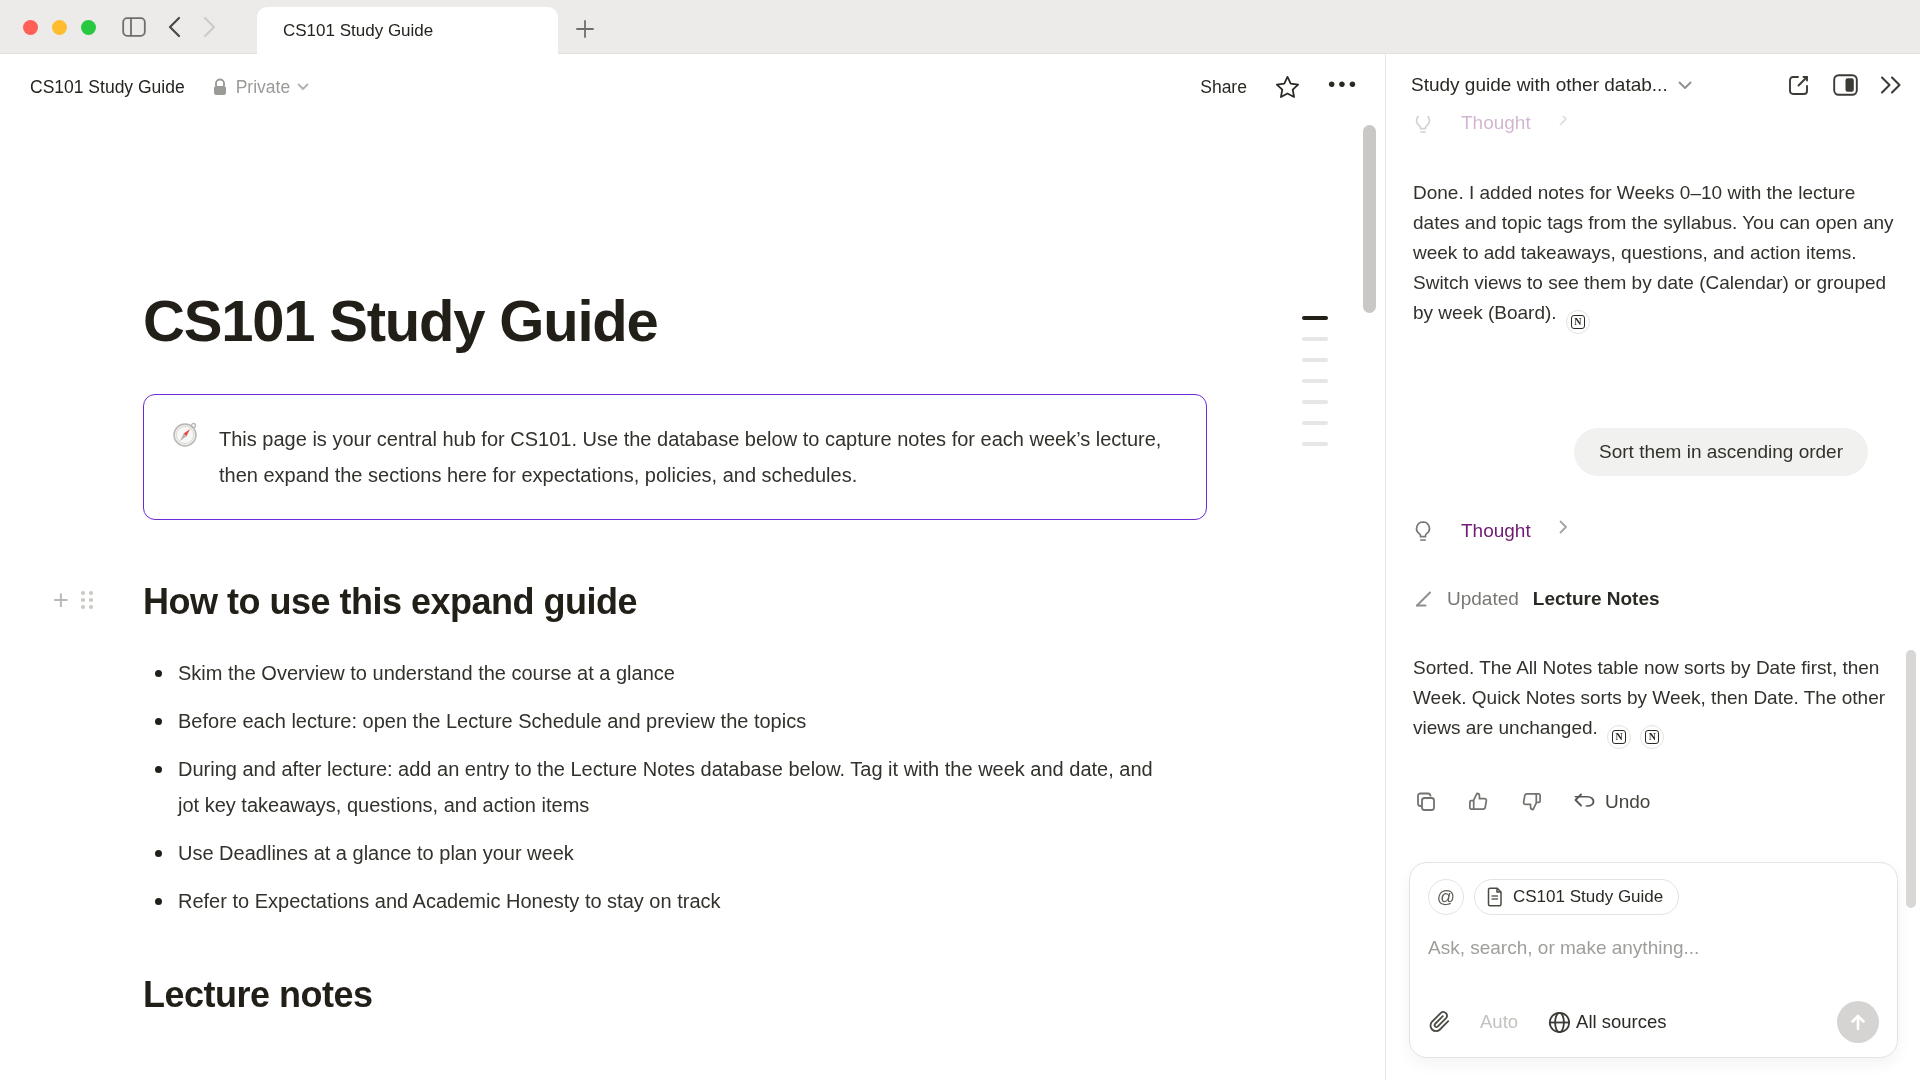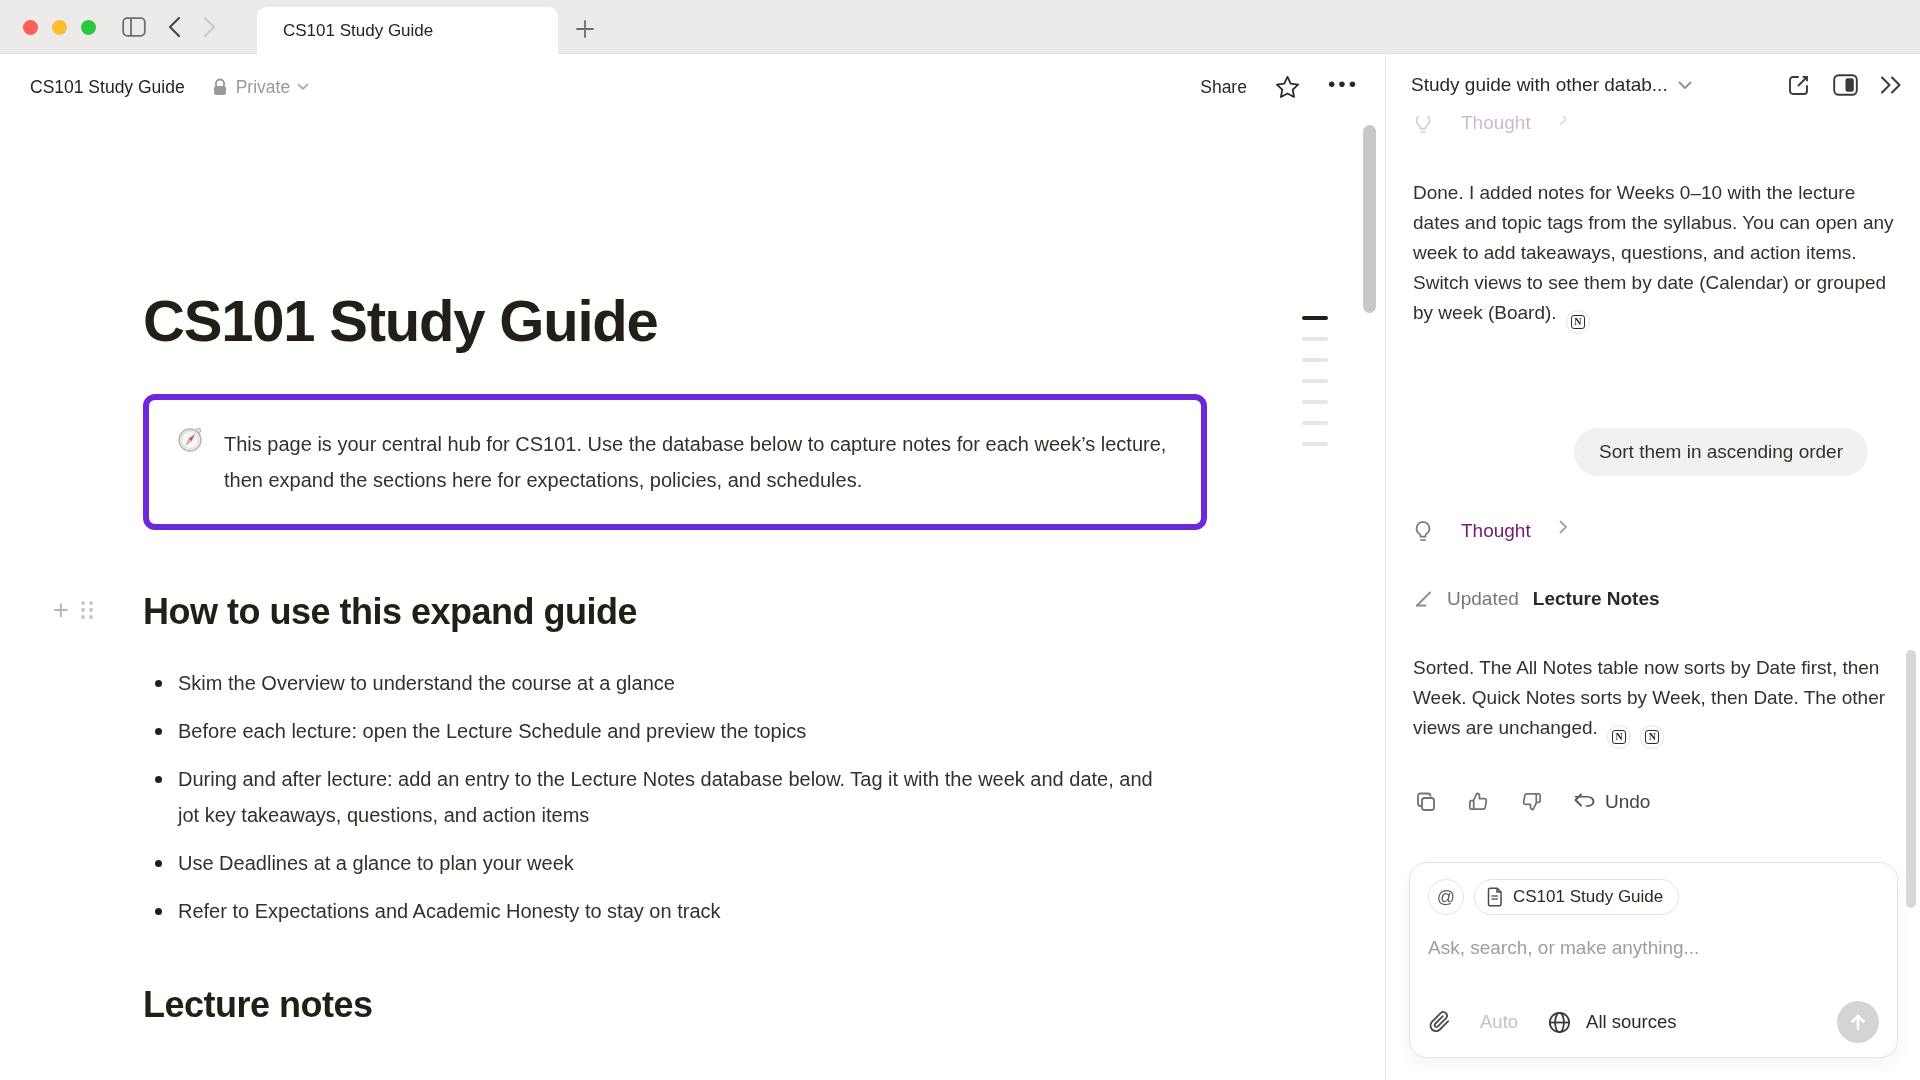--- a/index.html
+++ b/index.html
@@ -21,21 +21,21 @@
   .main { position:absolute; left:0; top:54px; width:1385px; height:1026px; background:#fff; overflow:hidden; }
   .toolbar { position:absolute; left:0; top:0; width:100%; height:66px; display:flex; align-items:center; padding:0 26px 0 30px; }
   .breadcrumb { font-size:17.5px; color:#25231e; }
   .privacy { display:flex; align-items:center; gap:7px; margin-left:26px; color:#9b9a97; font-size:17.5px; }
   .toolbar-right { margin-left:auto; display:flex; align-items:center; gap:28px; }
   .share-btn { font-size:17.5px; color:#2b2923; }
   .dots { font-size:21px; letter-spacing:3px; color:#2b2923; line-height:1; padding-bottom:8px; }
 
   .content { position:absolute; left:143px; top:232px; width:1068px; }
   .page-title { font-size:58px; font-weight:700; letter-spacing:-1.2px; color:#211f18; line-height:1.2; }
-  .callout { margin-top:38px; border:6px solid #6d28d9; border-radius:12px; padding:26px 28px; display:flex; gap:20px; width:1064px; }
+  .callout { margin-top:38px; border:1px solid #6d28d9; border-radius:12px; padding:26px 28px; display:flex; gap:20px; width:1064px; }
   .callout-text { font-size:20px; line-height:36px; color:#33312b; }
   .h2-row { position:relative; margin-top:58px; }
   .h2 { font-size:36px; font-weight:700; letter-spacing:-0.5px; color:#211f18; line-height:47px; }
   .gutter { position:absolute; left:-90px; top:9px; display:flex; align-items:center; gap:12px; }
   .plus-handle { font-size:27px; color:#b9b8b5; line-height:1; font-weight:400; }
   .drag-handle { display:grid; grid-template-columns:repeat(2,4px); grid-auto-rows:4px; gap:3px 4px; }
   .drag-handle i { width:4px; height:4px; border-radius:50%; background:#c9c8c5; }
   ul.bullets { margin-top:30px; list-style:none; }
   ul.bullets li { position:relative; padding-left:35px; font-size:20px; line-height:36px; color:#33312b; margin-bottom:12px; max-width:1020px; }
   ul.bullets li::before { content:""; position:absolute; left:12px; top:15px; width:7px; height:7px; border-radius:50%; background:#211f18; }
@@ -75,21 +75,21 @@
   .undo-btn { display:flex; align-items:center; gap:9px; font-size:19px; color:#45433e; }
 
   .composer { position:absolute; left:23px; top:808px; width:489px; height:196px; border:1px solid #e4e3e1; border-radius:18px; background:#fff; box-shadow:0 6px 16px rgba(0,0,0,0.05); padding:16px 18px 14px 18px; display:flex; flex-direction:column; }
   .composer-row1 { display:flex; align-items:center; gap:10px; }
   .at-btn { width:36px; height:36px; border:1px solid #e4e3e1; border-radius:50%; display:flex; align-items:center; justify-content:center; font-size:18px; color:#5f5e5a; }
   .context-chip { height:36px; border:1px solid #e4e3e1; border-radius:18px; display:flex; align-items:center; gap:9px; padding:0 15px 0 12px; font-size:17px; color:#2b2923; }
   .composer-input { margin-top:22px; border:none; outline:none; width:100%; font-size:19px; color:#33312b; font-family:inherit; background:transparent; }
   .composer-input::placeholder { color:#9f9e9b; }
   .composer-row3 { margin-top:auto; display:flex; align-items:center; }
   .auto-label { margin-left:28px; font-size:18.5px; color:#c3c2bf; }
-  .sources-btn { margin-left:30px; display:flex; align-items:center; gap:15px; font-size:18.5px; color:#2b2923; font-weight:500; }
+  .sources-btn { margin-left:30px; display:flex; align-items:center; gap:5px; font-size:18.5px; color:#2b2923; font-weight:500; }
   .send-btn { margin-left:auto; width:42px; height:42px; border-radius:50%; background:#d5d4d2; display:flex; align-items:center; justify-content:center; }
 
   .scrollbar-panel { position:absolute; right:4px; top:596px; width:10px; height:258px; border-radius:5px; background:#d8d7d5; }
 
   svg { display:block; }
 </style>
 </head>
 <body>
 
 <div class="app">

